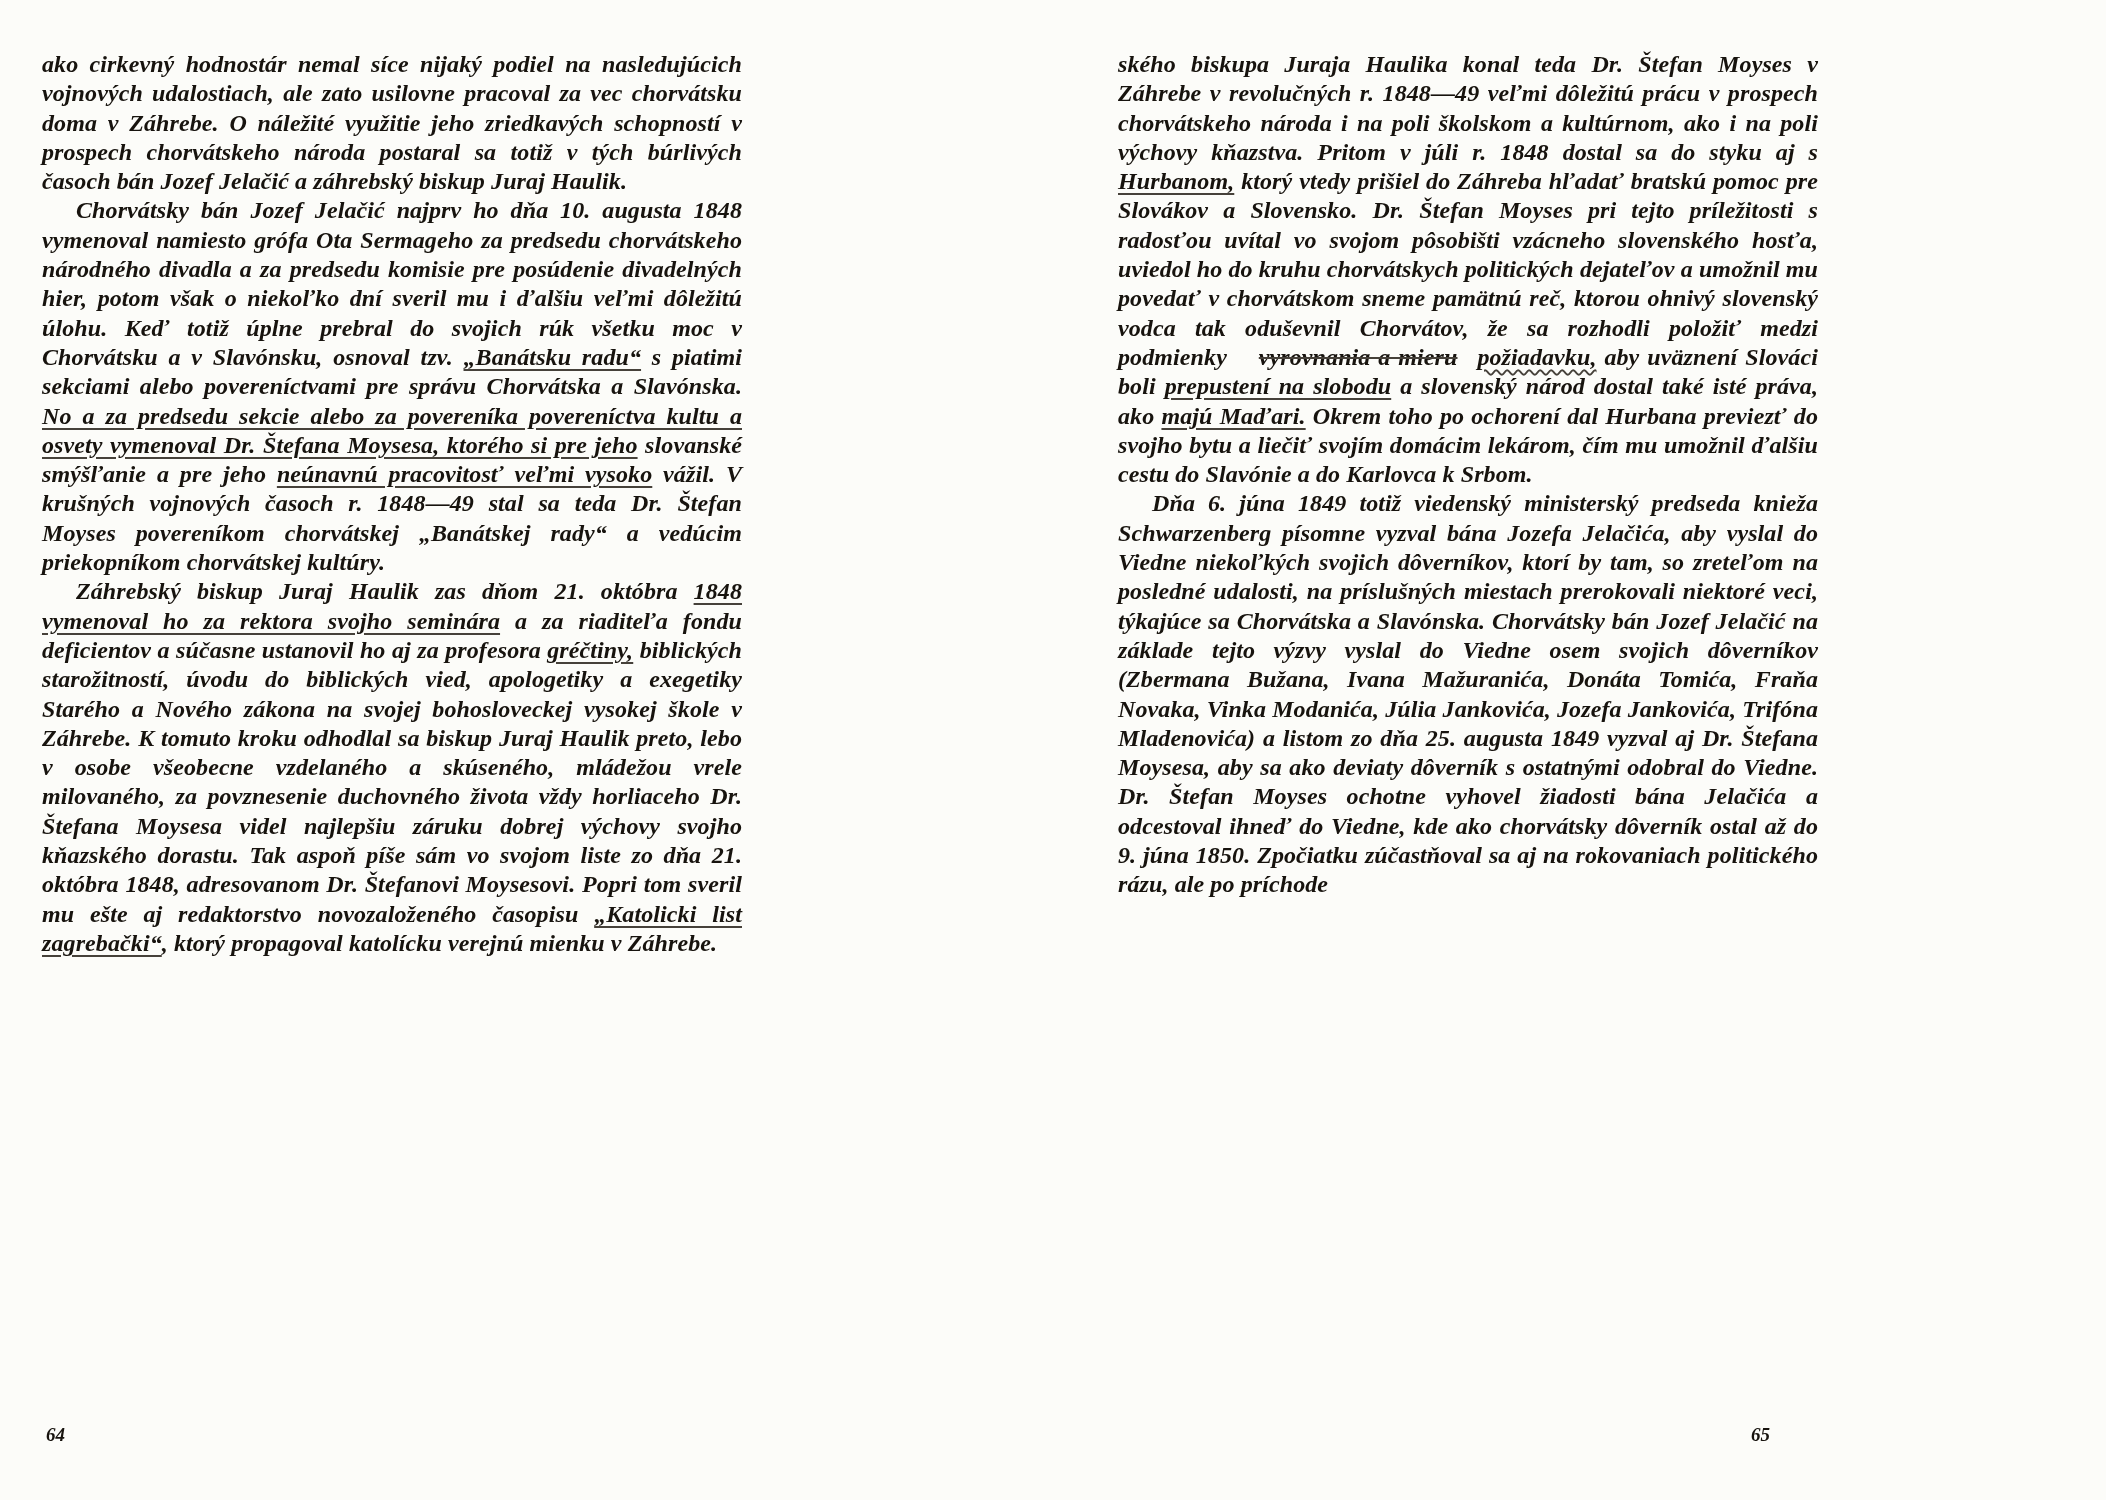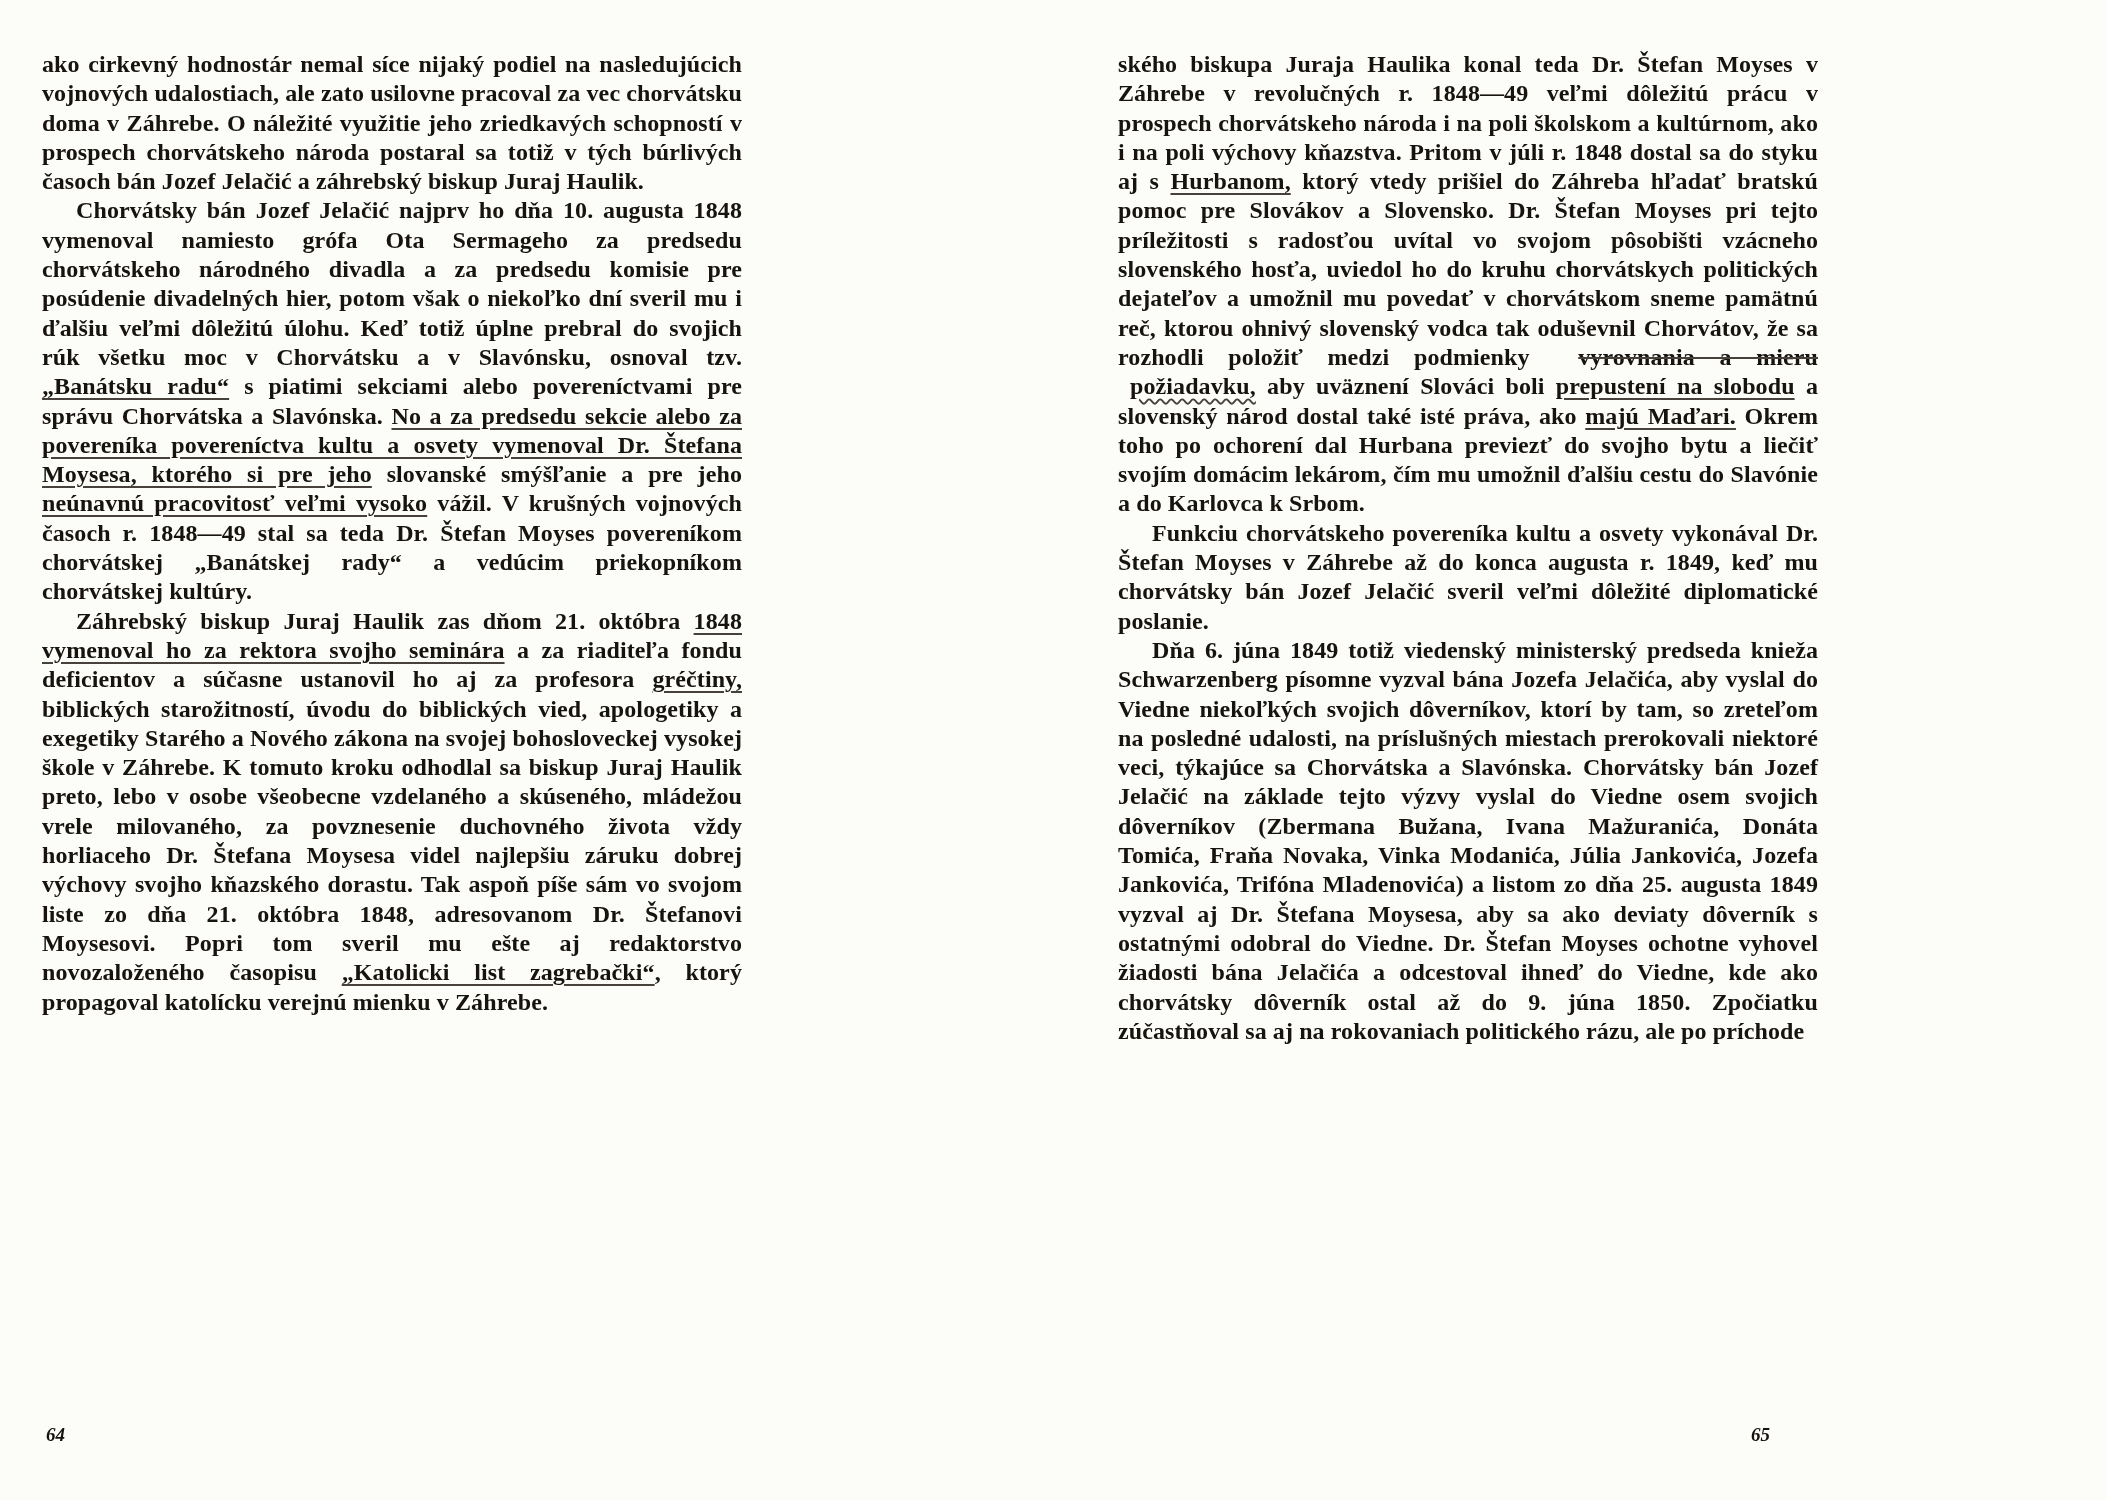--- a/index.html
+++ b/index.html
@@ -34,21 +34,21 @@
     font-size: 24px;
     line-height: 29.3px;
     font-weight: 700;
     letter-spacing: 0.1px;
     color: #17130e;
     text-align: justify;
   }
   .page--left  .text-block { left: 42px; }
   .page--right .text-block { left: 65px; }
 
-  .para { margin: 0; padding: 0; }
+  .para { margin: 0; padding: 0; font-style: italic; }
   .para.indent { text-indent: 34px; }
 
   .seg.underline {
     text-decoration: underline;
     text-decoration-thickness: 2px;
     text-underline-offset: 4px;
     text-decoration-color: #46413a;
   }
   .seg.wavy {
     text-decoration: underline;
@@ -86,19 +86,18 @@
         <p class="para"><span class="seg normal">ako cirkevný hodnostár nemal síce nijaký podiel na nasledujúcich vojnových udalostiach, ale zato usilovne pracoval za vec chorvátsku doma v Záhrebe. O náležité využitie jeho zriedkavých schopností v prospech chorvátskeho národa postaral sa totiž v tých búrlivých časoch bán Jozef Jelačić a záhrebský biskup Juraj Haulik.</span></p>
         <p class="para indent"><span class="seg normal">Chorvátsky bán Jozef Jelačić najprv ho dňa 10. augusta 1848 vymenoval namiesto grófa Ota Sermageho za predsedu chorvátskeho národného divadla a za predsedu komisie pre posúdenie divadelných hier, potom však o niekoľko dní sveril mu i ďalšiu veľmi dôležitú úlohu. Keď totiž úplne prebral do svojich rúk všetku moc v Chorvátsku a v Slavónsku, osnoval tzv. </span><span class="seg underline">„Banátsku radu“</span><span class="seg normal"> s piatimi sekciami alebo povereníctvami pre správu Chorvátska a Slavónska. </span><span class="seg underline">No a za predsedu sekcie alebo za povereníka povereníctva kultu a osvety vymenoval Dr. Štefana Moysesa, ktorého si pre jeho</span><span class="seg normal"> slovanské smýšľanie a pre jeho </span><span class="seg underline">neúnavnú pracovitosť veľmi vysoko</span><span class="seg normal"> vážil. V krušných vojnových časoch r. 1848—49 stal sa teda Dr. Štefan Moyses povereníkom chorvátskej „Banátskej rady“ a vedúcim priekopníkom chorvátskej kultúry.</span></p>
         <p class="para indent"><span class="seg normal">Záhrebský biskup Juraj Haulik zas dňom 21. októbra </span><span class="seg underline">1848 vymenoval ho za rektora svojho seminára</span><span class="seg normal"> a za riaditeľa fondu deficientov a súčasne ustanovil ho aj za profesora </span><span class="seg underline">gréčtiny,</span><span class="seg normal"> biblických starožitností, úvodu do biblických vied, apologetiky a exegetiky Starého a Nového zákona na svojej bohosloveckej vysokej škole v Záhrebe. K tomuto kroku odhodlal sa biskup Juraj Haulik preto, lebo v osobe všeobecne vzdelaného a skúseného, mládežou vrele milovaného, za povznesenie duchovného života vždy horliaceho Dr. Štefana Moysesa videl najlepšiu záruku dobrej výchovy svojho kňazského dorastu. Tak aspoň píše sám vo svojom liste zo dňa 21. októbra 1848, adresovanom Dr. Štefanovi Moysesovi. Popri tom sveril mu ešte aj redaktorstvo novozaloženého časopisu </span><span class="seg underline">„Katolicki list zagrebački“</span><span class="seg normal">, ktorý propagoval katolícku verejnú mienku v Záhrebe.</span></p>
       </div>
     <div class="folio">64</div>
   </div>
 
   <div class="page page--right">
     <div class="text-block">
         <p class="para"><span class="seg normal">ského biskupa Juraja Haulika konal teda Dr. Štefan Moyses v Záhrebe v revolučných r. 1848—49 veľmi dôležitú prácu v prospech chorvátskeho národa i na poli školskom a kultúrnom, ako i na poli výchovy kňazstva. Pritom v júli r. 1848 dostal sa do styku aj s </span><span class="seg underline">Hurbanom,</span><span class="seg normal"> ktorý vtedy prišiel do Záhreba hľadať bratskú pomoc pre Slovákov a Slovensko. Dr. Štefan Moyses pri tejto príležitosti s radosťou uvítal vo svojom pôsobišti vzácneho slovenského hosťa, uviedol ho do kruhu chorvátskych politických dejateľov a umožnil mu povedať v chorvátskom sneme pamätnú reč, ktorou ohnivý slovenský vodca tak oduševnil Chorvátov, že sa rozhodli položiť medzi podmienky </span><span class="seg strike">vyrovnania a mieru</span><span class="seg normal"> </span><span class="seg wavy">požiadavku,</span><span class="seg normal"> aby uväznení Slováci boli </span><span class="seg underline">prepustení na slobodu</span><span class="seg normal"> a slovenský národ dostal také isté práva, ako </span><span class="seg underline">majú Maďari.</span><span class="seg normal"> Okrem toho po ochorení dal Hurbana previezť do svojho bytu a liečiť svojím domácim lekárom, čím mu umožnil ďalšiu cestu do Slavónie a do Karlovca k Srbom.</span></p>
-        <p class="para indent"><span class="seg normal">Funkciu chorvátskeho povereníka kultu a osvety vykonával Dr. Štefan Moyses v Záhrebe až do konca augusta r. 1849, keď mu chorvátsky bán Jozef Jelačić sveril veľmi dôležité diplomatické poslanie.</span></p>
         <p class="para indent"><span class="seg normal">Dňa 6. júna 1849 totiž viedenský ministerský predseda knieža Schwarzenberg písomne vyzval bána Jozefa Jelačića, aby vyslal do Viedne niekoľkých svojich dôverníkov, ktorí by tam, so zreteľom na posledné udalosti, na príslušných miestach prerokovali niektoré veci, týkajúce sa Chorvátska a Slavónska. Chorvátsky bán Jozef Jelačić na základe tejto výzvy vyslal do Viedne osem svojich dôverníkov (Zbermana Bužana, Ivana Mažuranića, Donáta Tomića, Fraňa Novaka, Vinka Modanića, Júlia Jankovića, Jozefa Jankovića, Trifóna Mladenovića) a listom zo dňa 25. augusta 1849 vyzval aj Dr. Štefana Moysesa, aby sa ako deviaty dôverník s ostatnými odobral do Viedne. Dr. Štefan Moyses ochotne vyhovel žiadosti bána Jelačića a odcestoval ihneď do Viedne, kde ako chorvátsky dôverník ostal až do 9. júna 1850. Zpočiatku zúčastňoval sa aj na rokovaniach politického rázu, ale po príchode</span></p>
       </div>
     <div class="folio">65</div>
   </div>
 
 </div>
 
 </body></html>

